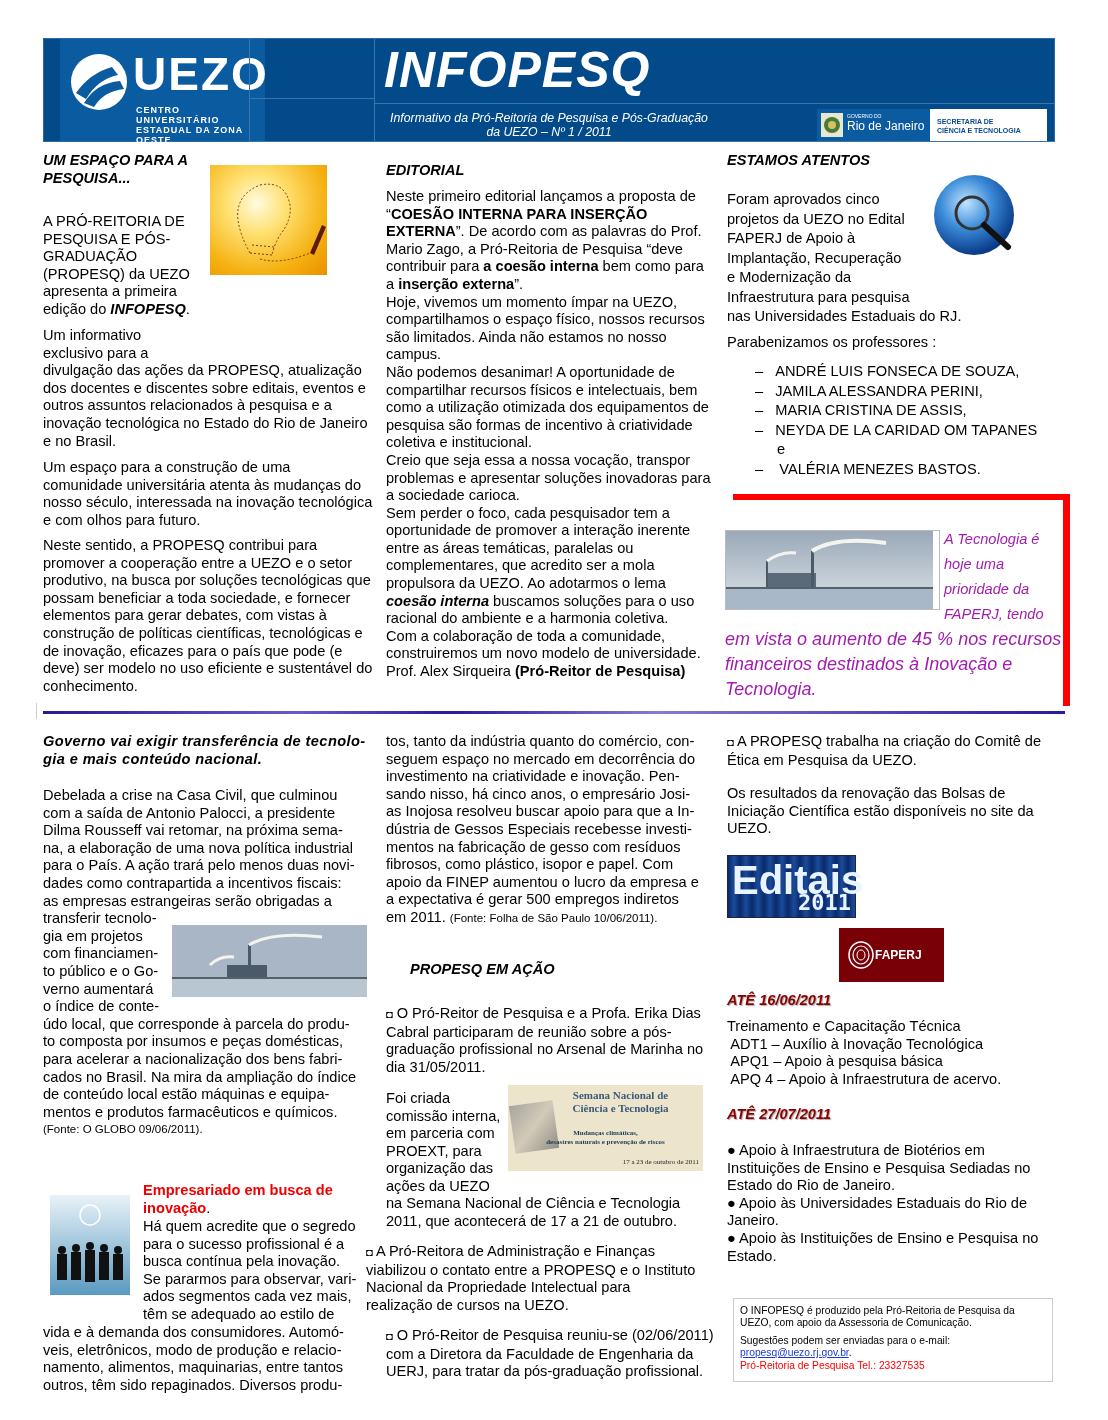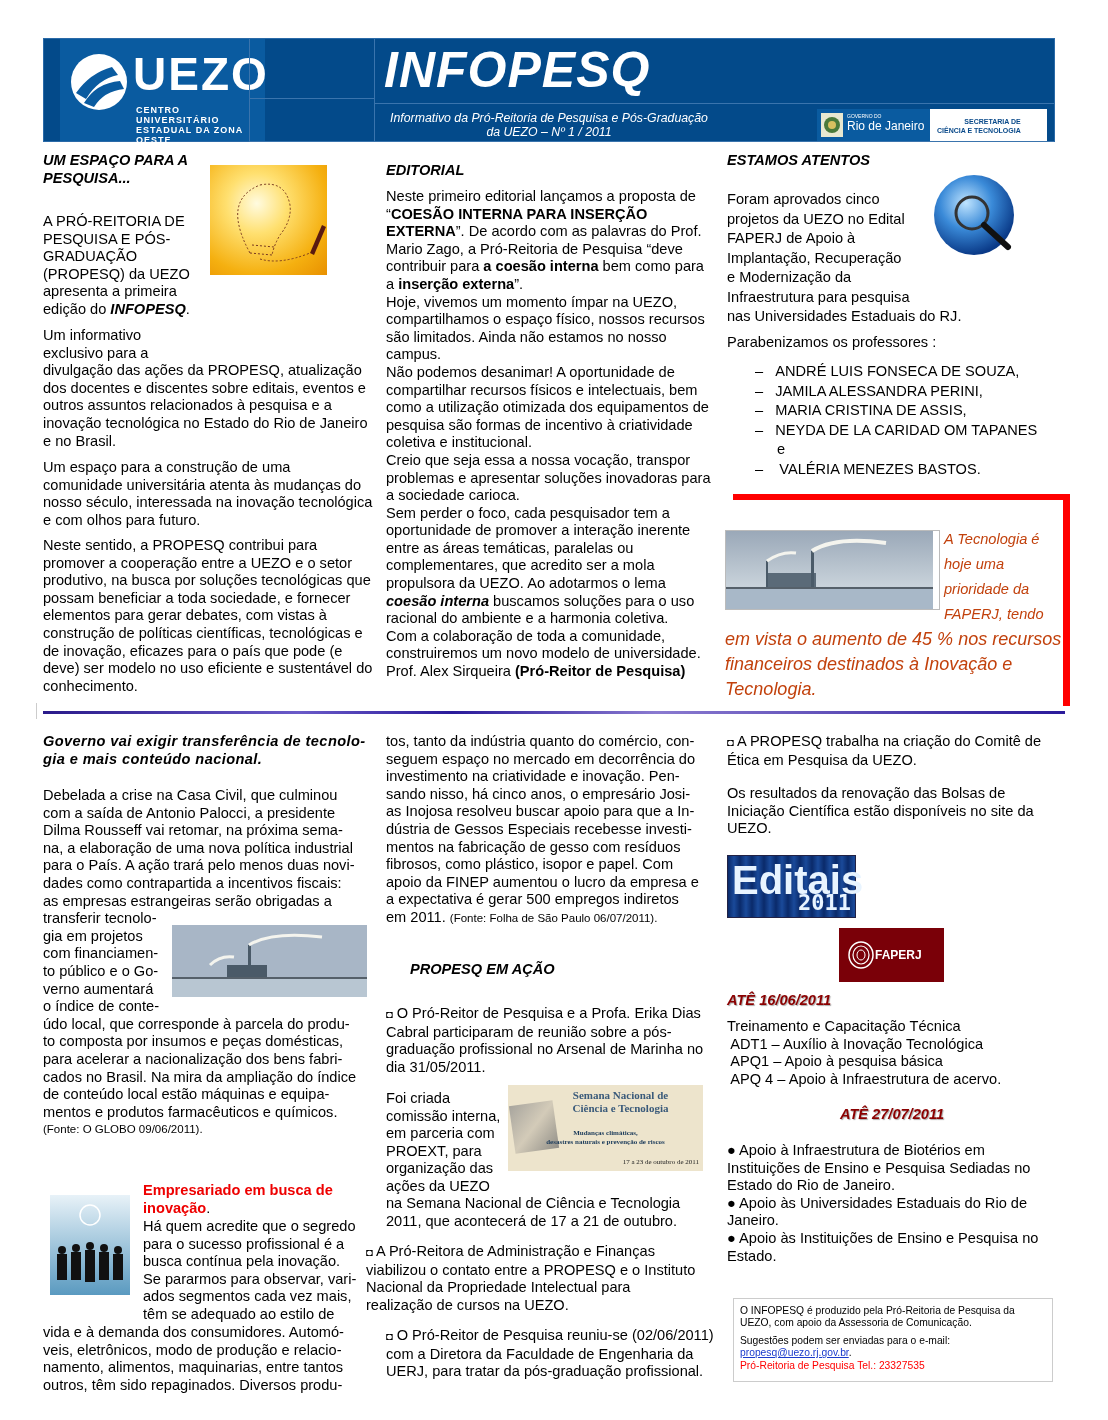--- a/index.html
+++ b/index.html
@@ -10,28 +10,28 @@
   i { font-style: italic; }
 
   
   #header { left: 43px; top: 38px; width: 1012px; height: 104px; background: #034a8a; border: 1px solid #2a6aa8; }
   #logo-box { left: 16px; top: 0; width: 205px; height: 102px; background: #0a5ba0; }
   .hdiv { background: #3a74ad; }
   #title { left: 340px; top: 2px; font-size: 50px; font-weight: bold; font-style: italic; color: #fff; letter-spacing: 1px; }
   #subtitle { left: 340px; top: 72px; width: 330px; text-align: center; font-size: 12.3px; font-style: italic; color: #fff; line-height: 14px; }
   #uezo-word { left: 73px; top: 8px; font-size: 46px; font-weight: bold; color: #fff; letter-spacing: 2px; }
   #uezo-sub { left: 76px; top: 66px; font-size: 9px; color: #fff; line-height: 10px; letter-spacing: 1px; font-weight: bold; }
-  #gov-box { left: 773px; top: 70px; width: 230px; height: 32px; background: #fff; text-align: right; }
+  #gov-box { left: 773px; top: 70px; width: 230px; height: 32px; background: #fff; }
   #gov-blue { left: 0; top: 0; width: 113px; height: 32px; background: #0a5ba0; }
   #gov-top { left: 30px; top: 4px; font-size: 5px; color: #fff; }
   #gov-rio { left: 30px; top: 10px; font-size: 12px; color: #fff; }
   #sec-text { left: 120px; top: 8px; font-size: 7px; color: #0a4a8a; line-height: 9px; font-weight: bold; }
 
   h2 { font-size: 14.6px; font-weight: bold; font-style: italic; line-height: 17.6px; }
-  .red { color: #c2410c; }
+  .red { color: #a21caf; }
   .dark-red { color: #8b0000; }
 </style>
 </head>
 <body>
 
 <div id="header" class="abs">
   <div id="logo-box" class="abs">
     <svg class="abs" style="left:10px;top:14px" width="58" height="58" viewBox="0 0 58 58">
       <circle cx="29" cy="29" r="28" fill="#fff"></circle>
       <path d="M6 40 Q20 20 42 14 L48 22 Q28 26 16 46 Z" fill="#0a5ba0"></path>
@@ -254,21 +254,21 @@
   <div>tos, tanto da indústria quanto do comércio, con-</div>
   <div>seguem espaço no mercado em decorrência do</div>
   <div>investimento na criatividade e inovação. Pen-</div>
   <div>sando nisso, há cinco anos, o empresário Josi-</div>
   <div>as Inojosa resolveu buscar apoio para que a In-</div>
   <div>dústria de Gessos Especiais recebesse investi-</div>
   <div>mentos na fabricação de gesso com resíduos</div>
   <div>fibrosos, como plástico, isopor e papel. Com</div>
   <div>apoio da FINEP aumentou o lucro da empresa e</div>
   <div>a expectativa é gerar 500 empregos indiretos</div>
-  <div><span>em 2011. </span><span style="font-size:11.5px">(Fonte: Folha de São Paulo 06/07/2011).</span></div>
+  <div><span>em 2011. </span><span style="font-size:11.5px">(Fonte: Folha de São Paulo 10/06/2011).</span></div>
 </div>
 
 <h2 class="abs" style="left:410px;top:961px">PROPESQ EM AÇÃO</h2>
 <p class="abs" style="left:386px;top:1005px;width:330px"><span style="font-size:11px">◘</span><span> O Pró-Reitor de Pesquisa e a Profa. Erika Dias Cabral participaram de reunião sobre a pós-graduação profissional no Arsenal de Marinha no dia 31/05/2011.</span></p>
 <div class="abs t" style="left:386px;top:1090px;width:120px">
   <div>Foi criada</div>
   <div>comissão interna,</div>
   <div>em parceria com</div>
   <div>PROEXT, para</div>
   <div>organização das</div>
@@ -307,21 +307,21 @@
   </svg>
   <div class="abs" style="left:36px;top:20px;font-size:12px;color:#fff;font-weight:bold">FAPERJ</div>
 </div>
 <div class="abs dark-red" style="left:727px;top:992px;width:330px;font-size:14.6px;font-weight:bold;font-style:italic;text-shadow:1px 1px 1px #aaa">ATÊ 16/06/2011</div>
 <div class="abs t" style="left:727px;top:1018px;width:335px">
   <div>Treinamento e Capacitação Técnica</div>
   <div style="white-space:pre"> ADT1 – Auxílio à Inovação Tecnológica</div>
   <div style="white-space:pre"> APQ1 – Apoio à pesquisa básica</div>
   <div style="white-space:pre"> APQ 4 – Apoio à Infraestrutura de acervo.</div>
 </div>
-<div class="abs dark-red" style="left:727px;top:1106px;width:330px;text-align:center;font-size:14.6px;font-weight:bold;font-style:italic;text-shadow:1px 1px 1px #aaa">ATÊ 27/07/2011</div>
+<div class="abs dark-red" style="left:727px;top:1106px;width:330px;text-align:left;font-size:14.6px;font-weight:bold;font-style:italic;text-shadow:1px 1px 1px #aaa">ATÊ 27/07/2011</div>
 <div class="abs t" style="left:727px;top:1142px;width:330px">
   <div>● Apoio à Infraestrutura de Biotérios em Instituições de Ensino e Pesquisa Sediadas no Estado do Rio de Janeiro.</div>
   <div>● Apoio às Universidades Estaduais do Rio de Janeiro.</div>
   <div>● Apoio às Instituições de Ensino e Pesquisa no Estado.</div>
 </div>
 
 <div class="abs" style="left:733px;top:1298px;width:320px;height:84px;border:1px solid #ccc;padding:6px;font-size:10.3px;line-height:12.4px">
   <div>O INFOPESQ é produzido pela Pró-Reitoria de Pesquisa da UEZO, com apoio da Assessoria de Comunicação.</div>
   <div style="margin-top:5px">Sugestões podem ser enviadas para o e-mail:</div>
   <div><a href="#" style="color:#1a3acc;text-decoration:underline">propesq@uezo.rj.gov.br</a><span>.</span></div>

